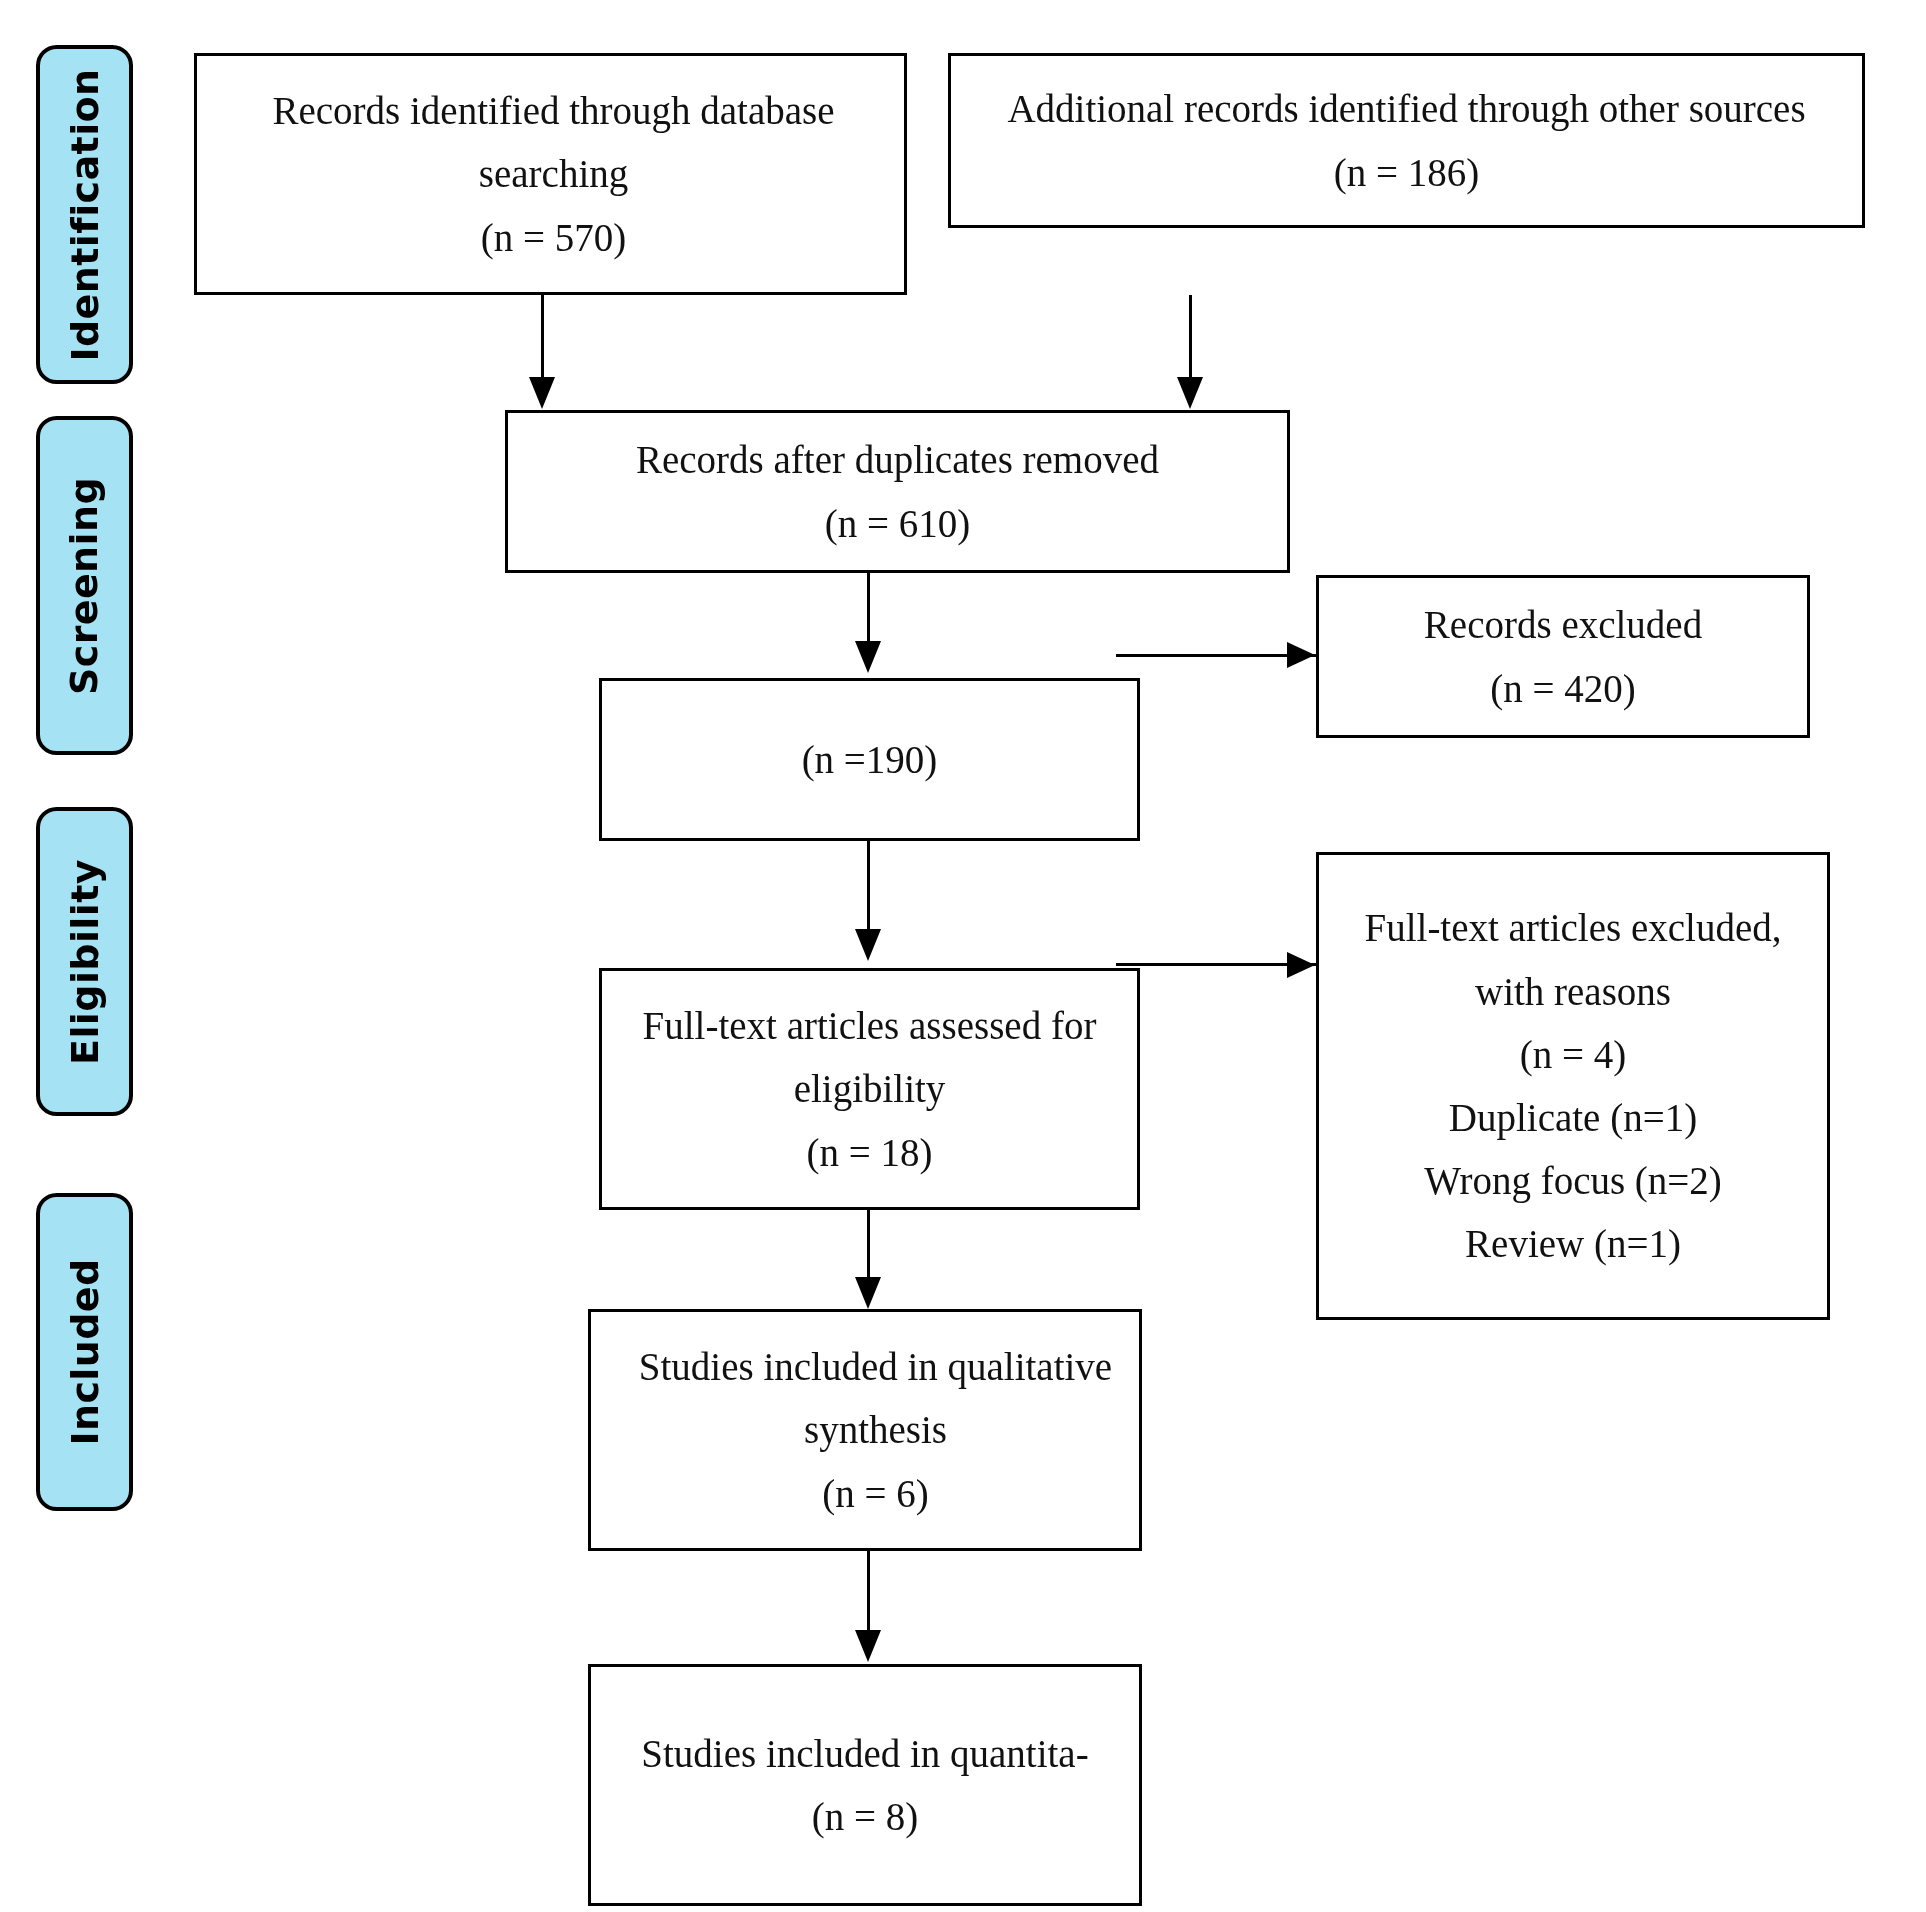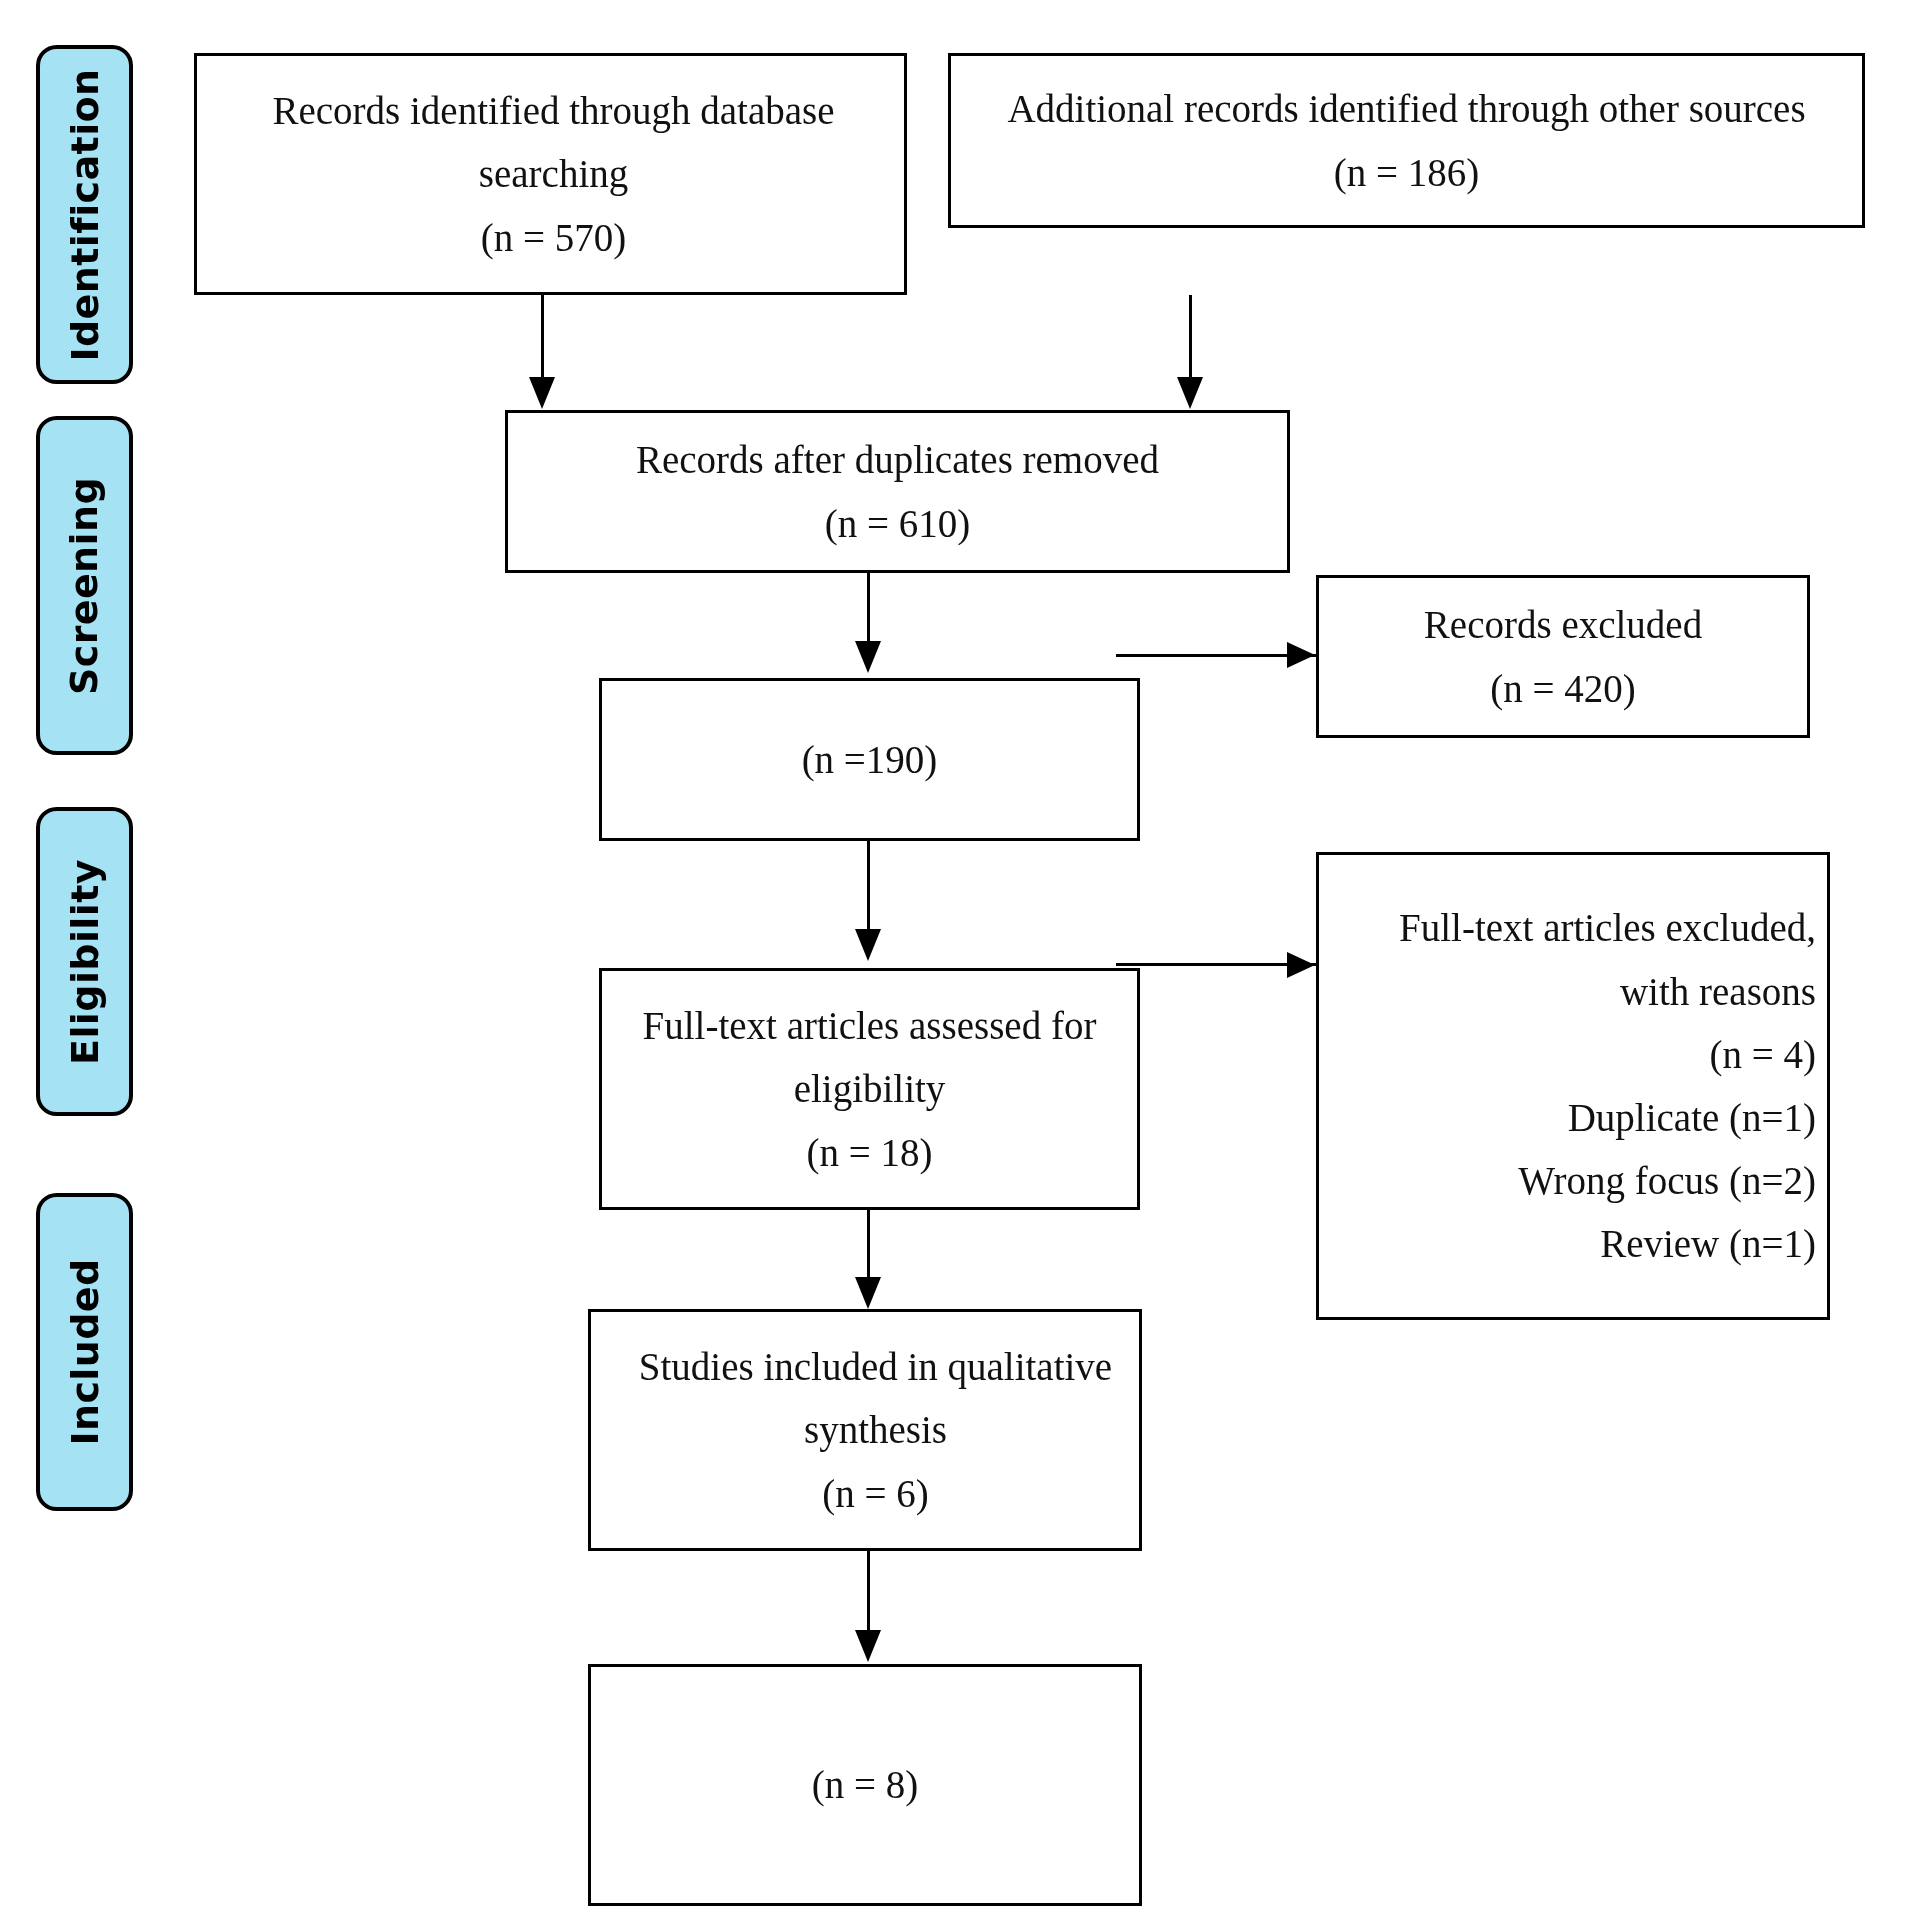--- a/index.html
+++ b/index.html
@@ -147,21 +147,21 @@
 
   <div class="conn-v" style="left:867px; top:841px; height:90px;"></div>
   <div class="arrow-down" style="left:855px; top:929px;"></div>
 
   <div class="flow-box" style="left:599px; top:968px; width:541px; height:242px;">
     <div class="line">Full-text articles assessed for</div>
     <div class="line">eligibility</div>
     <div class="line">(n = 18)</div>
   </div>
 
-  <div class="flow-box" style="left:1316px; top:852px; width:514px; height:468px;align-items:flex-end;">
+  <div class="flow-box" style="left:1316px; top:852px; width:514px; height:468px;">
     <div class="line">Full-text articles excluded,</div>
     <div class="line">with reasons</div>
     <div class="line">(n = 4)</div>
     <div class="line">Duplicate (n=1)</div>
     <div class="line">Wrong focus (n=2)</div>
     <div class="line">Review (n=1)</div>
   </div>
 
   <div class="conn-h" style="left:1116px; top:963px; width:202px;"></div>
   <div class="arrow-right" style="left:1287px; top:952px;"></div>
@@ -172,17 +172,18 @@
   <div class="flow-box" style="left:588px; top:1309px; width:554px; height:242px;padding-left:32px;">
     <div class="line">Studies included in qualitative</div>
     <div class="line">synthesis</div>
     <div class="line">(n = 6)</div>
   </div>
 
   <div class="conn-v" style="left:867px; top:1551px; height:82px;"></div>
   <div class="arrow-down" style="left:855px; top:1630px;"></div>
 
   <div class="flow-box" style="left:588px; top:1664px; width:554px; height:242px;">
+    <div class="line">Studies included in quantita-</div>
     <div class="line">(n = 8)</div>
   </div>
 
 </div>
 
 
 </body></html>

